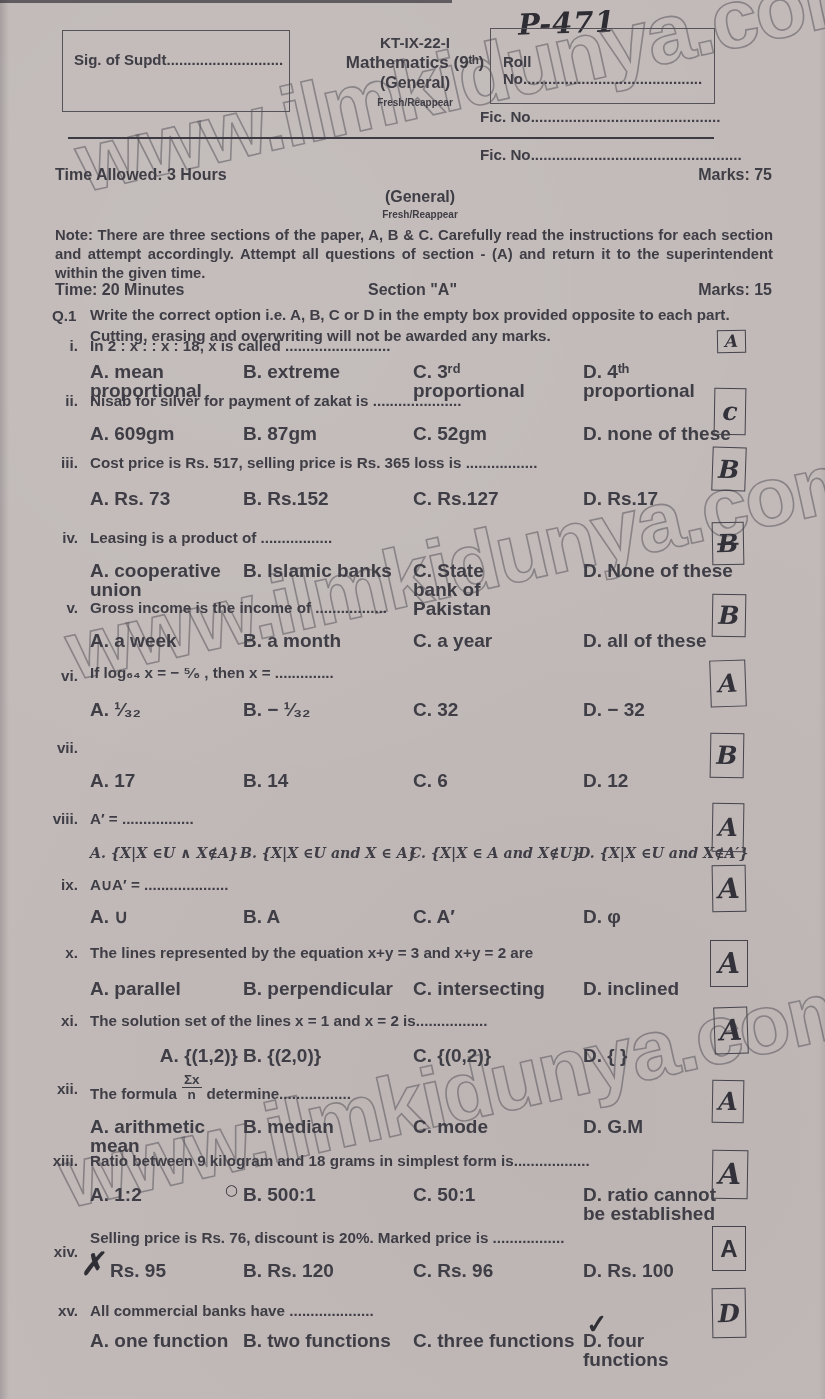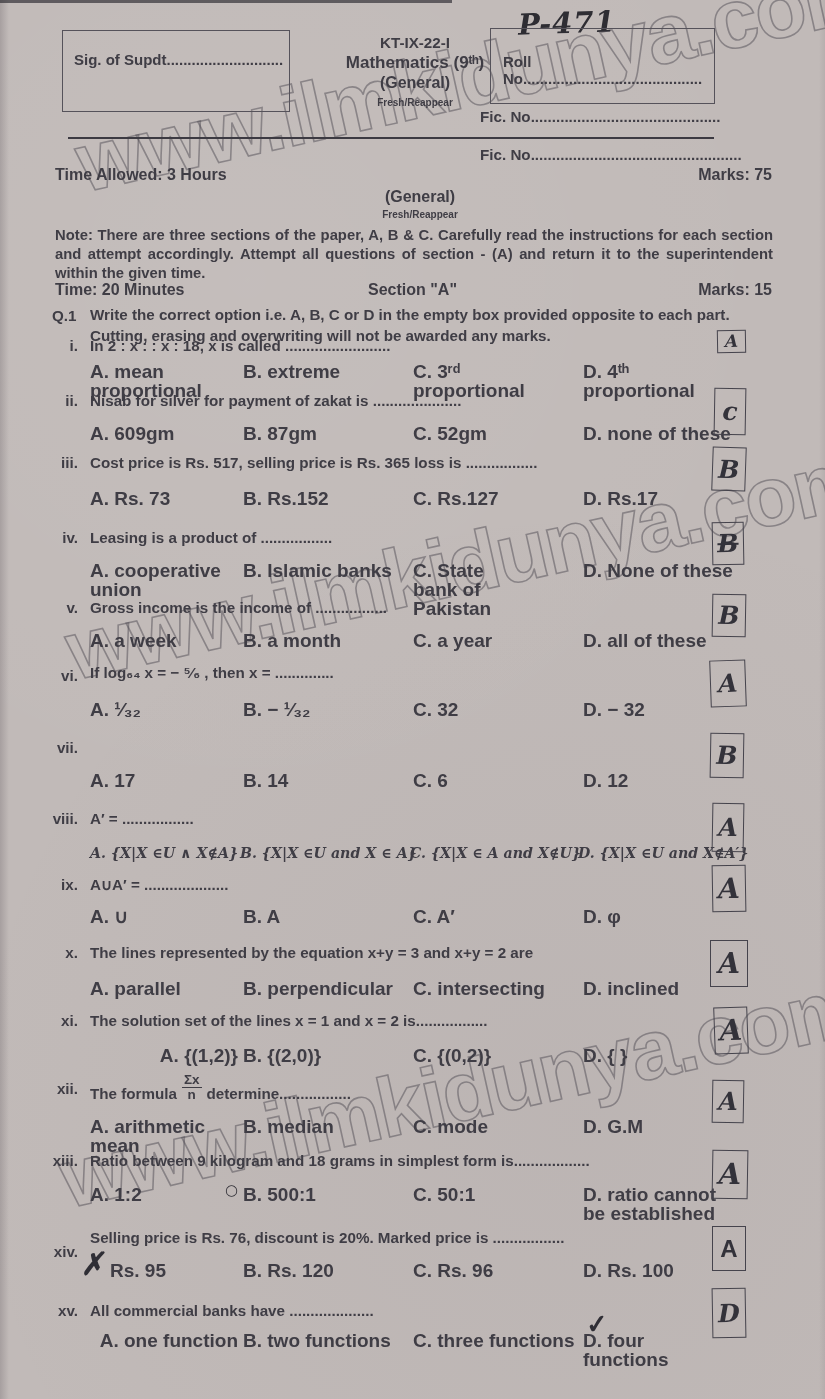--- a/index.html
+++ b/index.html
@@ -235,21 +235,21 @@
   <span class="opt oB" style="top:1261px;">B. Rs. 120</span>
   <span class="opt oC" style="top:1261px;">C. Rs. 96</span>
   <span class="opt oD" style="top:1261px;">D. Rs. 100</span>
   <span class="annot" style="left:80px;top:1250px;font-size:29px;font-style:italic;transform:rotate(-6deg);">✗</span>
   <div class="abox" style="left:712px;top:1226px;width:32px;height:43px;">
     <span class="hand" style="font-style:normal;font-family:'Liberation Sans',sans-serif;font-size:24px;">A</span>
   </div>
 
   <span class="qnum" style="top:1302px;">xv.</span>
   <span class="qtext" style="top:1302px;">All commercial banks have ....................</span>
-  <span class="opt oA" style="top:1331px;text-align:right;">A. one function</span>
+  <span class="opt oA" style="top:1331px;">A. one function</span>
   <span class="opt oB" style="top:1331px;">B. two functions</span>
   <span class="opt oC" style="top:1331px;">C. three functions</span>
   <span class="opt oD" style="top:1331px;">D. four functions</span>
   <span class="annot" style="left:586px;top:1311px;font-size:26px;transform:rotate(-4deg);">✓</span>
   <div class="abox" style="left:712px;top:1288px;width:32px;height:48px;transform:rotate(-1deg);">
     <span class="hand">D</span>
   </div>
 
 </div>
 

